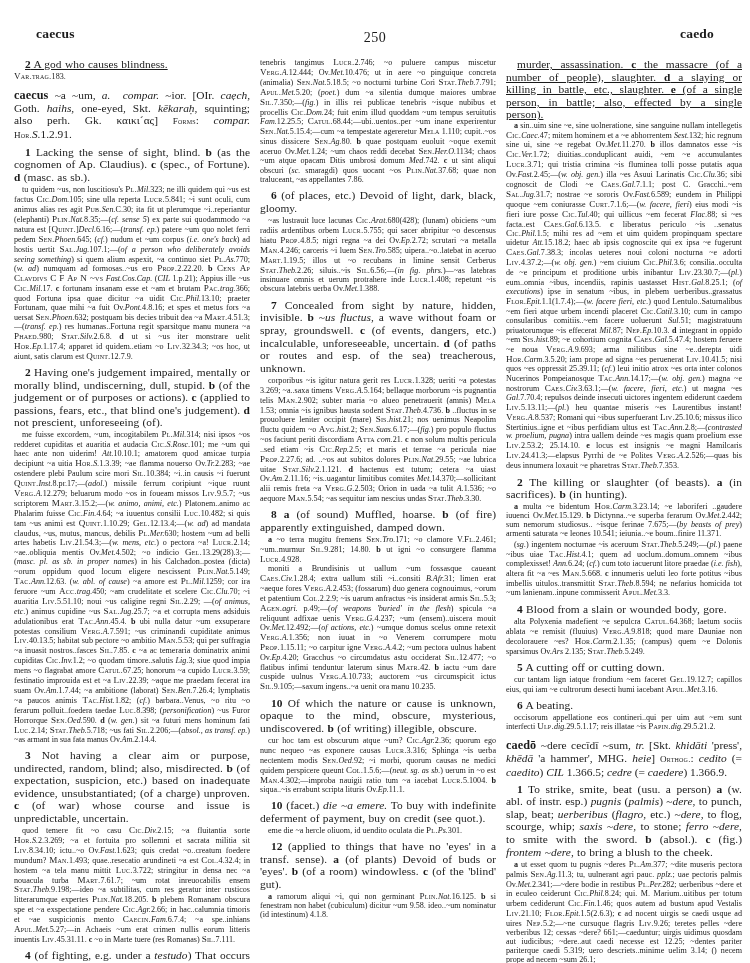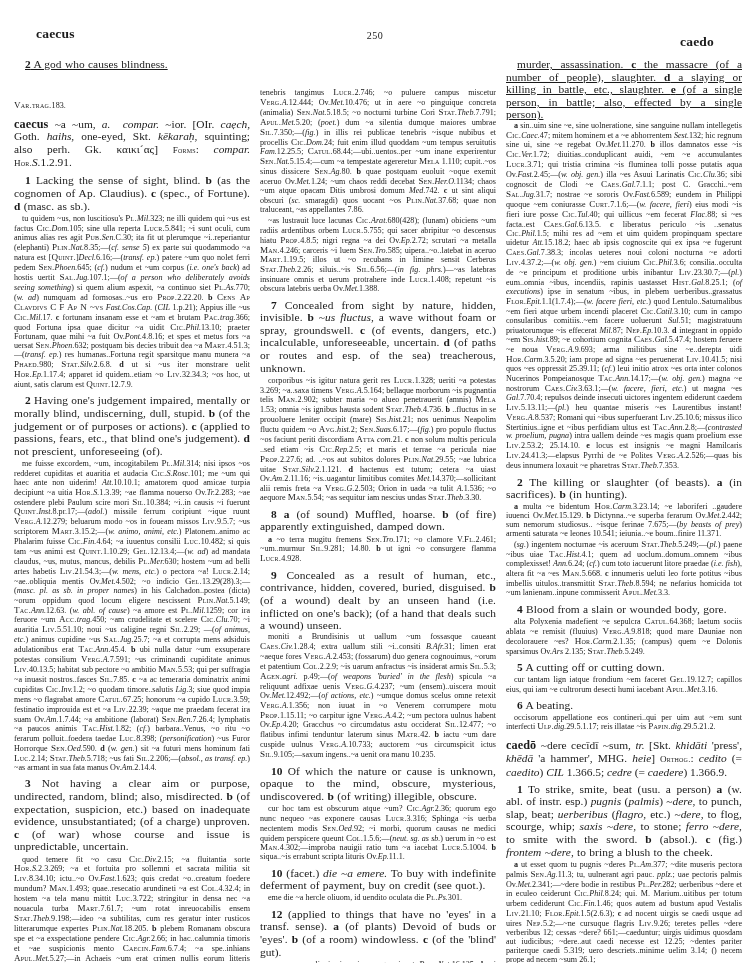--- a/index.html
+++ b/index.html
@@ -7,22 +7,22 @@
     width:750px;height:963px;
     font-family:"Liberation Serif","DejaVu Serif",serif;
     color:#1a1a1a;
     -webkit-font-smoothing:none;
   }
   .page{position:relative;width:750px;height:952px;box-sizing:border-box;padding:26px 14px 0 14px;}
 
   
   .runhead{position:relative;height:22px;margin:0 22px 10px 22px;}
   .runhead .lemma-left{position:absolute;left:0;top:0;font-weight:bold;font-size:13.5px;letter-spacing:.2px;}
-  .runhead .folio{position:absolute;left:0;right:0;text-align:center;font-size:10px;top:4px;letter-spacing:.5px;}
-  .runhead .lemma-right{position:absolute;right:0;top:8px;font-weight:bold;font-size:13.5px;letter-spacing:.2px;}
+  .runhead .folio{position:absolute;left:0;right:0;text-align:center;font-size:14px;top:4px;letter-spacing:.5px;}
+  .runhead .lemma-right{position:absolute;right:0;top:0;font-weight:bold;font-size:13.5px;letter-spacing:.2px;}
 
   
   .cols{display:flex;gap:10px;align-items:flex-start;}
   .col{width:236px;flex:0 0 236px;}
 
   
   .sense{
     font-size:11.4px;line-height:12.6px;text-align:justify;
     text-indent:11px;margin:4.5px 0 1.5px 0;letter-spacing:.05px;
     word-spacing:.4px;
@@ -35,21 +35,21 @@
   .cit.cont{text-indent:0;}
   .headword{
     font-size:11.4px;line-height:12.6px;text-align:justify;
     text-indent:0;margin:7px 0 1px 0;
   }
   b{font-weight:bold;}
   i{font-style:italic;}
   .hw{font-weight:bold;font-size:12.2px;letter-spacing:.1px;}
   .sc{font-variant:small-caps;font-size:9.1px;letter-spacing:.2px;}
   .gk{}
-  .flush{text-indent:0;margin-top:30px;}
+  .flush{text-indent:0;}
 </style>
 </head>
 <body>
 
 <div class="page">
 
   <div class="runhead">
     <div class="lemma-left">caecus</div>
     <div class="folio">250</div>
     <div class="lemma-right">caedo</div>
@@ -63,26 +63,26 @@
         <div class="sense"><b>1</b> Lacking the sense of sight, blind. <b>b</b> (as the cognomen of Ap. Claudius). <b>c</b> (spec., of Fortune). <b>d</b> (masc. as sb.).</div>
         <div class="cit">tu quidem ~us, non luscitiosu's <span class="sc">Pl.</span><i>Mil.</i>323; ne illi quidem qui ~us est factus <span class="sc">Cic.</span><i>Dom.</i>105; sine ulla reperta <span class="sc">Lucr.</span>5.841; ~i sunt oculi, cum animus alias res agit <span class="sc">Pub.</span><i>Sen.</i>C.30; ita fit ut plerumque ~i..reperiantur (elephanti) <span class="sc">Plin.</span><i>Nat.</i>8.35;—(<i>cf. sense 5</i>) ex parte sui quodammodo ~a natura est [<span class="sc">Quint.</span>]<i>Decl.</i>6.16;—(<i>transf. ep.</i>) patere ~um quo nolet ferri pedem <span class="sc">Sen.</span><i>Phoen.</i>645; (<i>cf.</i>) nudum et ~um corpus (<i>i.e. one's back</i>) ad hostis uertit <span class="sc">Sal.</span><i>Jug.</i>107.1;—(<i>of a person who deliberately avoids seeing something</i>) si quem alium aspexit, ~a continuo siet <span class="sc">Pl.</span><i>As.</i>770; (<i>w. ad</i>) numquam ad formosas..~us ero <span class="sc">Prop.</span>2.22.20. <b>b</b> <span class="sc">Cens Ap Clavdivs C F Ap N ~vs</span> <i>Fast.Cos.Cap.</i> (<i>CIL</i> 1.p.21); Appius ille ~us <span class="sc">Cic.</span><i>Mil.</i>17. <b>c</b> fortunam insanam esse et ~am et brutam <span class="sc">Pac.</span><i>trag.</i>366; quod Fortuna ipsa quae dicitur ~a uidit <span class="sc">Cic.</span><i>Phil.</i>13.10; praeter Fortunam, quae mihi ~a fuit Ov.<i>Pont.</i>4.8.16; et spes et metus fors ~a uersat <span class="sc">Sen.</span><i>Phoen.</i>632; postquam bis decies tribuit dea ~a <span class="sc">Mart.</span>4.51.3;—(<i>transf. ep.</i>) res humanas..Fortuna regit sparsitque manu munera ~a <span class="sc">Phaed.</span>980; <span class="sc">Stat.</span><i>Silv.</i>2.6.8. <b>d</b> ut si ~us iter monstrare uelit <span class="sc">Hor.</span><i>Ep.</i>1.17.4; apparet id quidem..etiam ~o <span class="sc">Liv.</span>32.34.3; ~os hoc, ut aiunt, satis clarum est <span class="sc">Quint.</span>12.7.9.</div>
         <div class="sense"><b>2</b> Having one's judgement impaired, mentally or morally blind, undiscerning, dull, stupid. <b>b</b> (of the judgement or of purposes or actions). <b>c</b> (applied to passions, fears, etc., that blind one's judgement). <b>d</b> not prescient, unforeseeing (of).</div>
         <div class="cit">me fuisse excordem, ~um, incogitabilem <span class="sc">Pl.</span><i>Mil.</i>314; nisi ipsos ~os redderet cupiditas et auaritia et audacia <span class="sc">Cic.</span><i>S.Rosc.</i>101; me ~um qui haec ante non uiderim! <i>Att.</i>10.10.1; amatorem quod amicae turpia decipiunt ~a uitia <span class="sc">Hor.</span><i>S.</i>1.3.39; ~ae flamma nouerso Ov.<i>Tr.</i>2.283; ~ae ostendere plebi Paulum scire mori <span class="sc">Sil.</span>10.384; ~i..in causis ~i fuerunt <span class="sc">Quint.</span><i>Inst.</i>8.pr.17;—(<i>adol.</i>) missile ferrum coripiunt ~ique ruunt <span class="sc">Verg.</span><i>A.</i>12.279; beluarum modo ~os in foueam missos <span class="sc">Liv.</span>9.5.7; ~us scriptorem <span class="sc">Mart.</span>3.15.2;—(<i>w. animo, animi, etc.</i>) Platonem..animo ac Phalarim fuisse <span class="sc">Cic.</span><i>Fin.</i>4.64; ~a iuuentus consilii <span class="sc">Luc.</span>10.482; si quis tam ~us animi est <span class="sc">Quint.</span>1.10.29; <span class="sc">Gel.</span>12.13.4;—(<i>w. ad</i>) ad mandata claudus, ~us, mutus, mancus, debilis <span class="sc">Pl.</span><i>Mer.</i>630; hostem ~um ad belli artes habetis <span class="sc">Liv.</span>21.54.3;—(<i>w. mens, etc.</i>) o pectora ~a! <span class="sc">Lucr.</span>2.14; ~ae..obliquia mentis Ov.<i>Met.</i>4.502; ~o indicio <span class="sc">Gel.</span>13.29(28).3;—(<i>masc. pl. as sb. in proper names</i>) in his Calchadon..postea (dicta) ~orum oppidum quod locum eligere nescissent <span class="sc">Plin.</span><i>Nat.</i>5.149; <span class="sc">Tac.</span><i>Ann.</i>12.63. (<i>w. abl. of cause</i>) ~a amore est <span class="sc">Pl.</span><i>Mil.</i>1259; cor ira feruore ~um <span class="sc">Acc.</span><i>trag.</i>450; ~am crudelitate et scelere <span class="sc">Cic.</span><i>Clu.</i>70; ~i auaritia <span class="sc">Liv.</span>5.51.10; noui ~us caligine regni <span class="sc">Sil.</span>2.29; —(<i>of animus, etc.</i>) animus cupidine ~us <span class="sc">Sal.</span><i>Jug.</i>25.7; ~a et corrupta mens adsiduis adulationibus erat <span class="sc">Tac.</span><i>Ann.</i>45.4. <b>b</b> ubi nulla datur ~um exsuperare potestas consilium <span class="sc">Verg.</span><i>A.</i>7.591; ~us criminandi cupiditate animus <span class="sc">Liv.</span>40.13.5; habitat sub pectore ~o ambitio <span class="sc">Man.</span>5.53; qui per suffragia ~a inuasit nostros..fasces <span class="sc">Sil.</span>7.85. <b>c</b> ~a ac temeraria dominatrix animi cupiditas <span class="sc">Cic.</span><i>Inv.</i>1.2; ~o quodam timore..salutis <i>Lig.</i>3; siue quod impia mens ~o flagrabat amore <span class="sc">Catul.</span>67.25; honorum ~a cupido <span class="sc">Lucr.</span>3.59; festinatio improuida est et ~a <span class="sc">Liv.</span>22.39; ~aque me praedam fecerat ira suam Ov.<i>Am.</i>1.7.44; ~a ambitione (laborat) <span class="sc">Sen.</span><i>Ben.</i>7.26.4; lymphatis ~a paucos animis <span class="sc">Tac.</span><i>Hist.</i>1.82; (<i>cf.</i>) barbara..Venus, ~o ritu ~o ferarum polluit..foedera taedae <span class="sc">Luc.</span>8.398; (<i>personification</i>) ~us Furor Horrorque <span class="sc">Sen.</span><i>Oed.</i>590. <b>d</b> (<i>w. gen.</i>) sit ~a futuri mens hominum fati <span class="sc">Luc.</span>2.14; <span class="sc">Stat.</span><i>Theb.</i>5.718; ~us fati <span class="sc">Sil.</span>2.206;—(<i>absol., as transf. ep.</i>) ~as armant in sua fata manus Ov.<i>Am.</i>2.14.4.</div>
         <div class="sense"><b>3</b> Not having a clear aim or purpose, undirected, random, blind; also, misdirected. <b>b</b> (of expectation, suspicion, etc.) based on inadequate evidence, unsubstantiated; (of a charge) unproven. <b>c</b> (of war) whose course and issue is unpredictable, uncertain.</div>
         <div class="cit">quod temere fit ~o casu <span class="sc">Cic.</span><i>Div.</i>2.15; ~a fluitantia sorte <span class="sc">Hor.</span><i>S.</i>2.3.269; ~a et fortuita pro sollemni et sacrata militia sit <span class="sc">Liv.</span>8.34.10; ictu..~o Ov.<i>Fast.</i>1.623; quis credat ~o..creatum foedere mundum? <span class="sc">Man.</span>1.493; quae..resecatio arundineti ~a est <span class="sc">Col.</span>4.32.4; in hostem ~a tela manu mittit <span class="sc">Luc.</span>3.722; stringitur in densa nec ~a nouacula turba <span class="sc">Mart.</span>7.61.7; ~um rotat inreuocabilis ensem <span class="sc">Stat.</span><i>Theb.</i>9.198;—ideo ~a subtilitas, cum res geratur inter rusticos litterarumque expertes <span class="sc">Plin.</span><i>Nat.</i>18.205. <b>b</b> plebem Romanam obscura spe et ~a exspectatione pendere <span class="sc">Cic.</span><i>Agr.</i>2.66; in hac..calumnia timoris et ~ae suspicionis mento <span class="sc">Caecin.</span><i>Fam.</i>6.7.4; ~a spe..inhians <span class="sc">Apul.</span><i>Met.</i>5.27;—in Achaeis ~um erat crimen nullis eorum litteris inuentis <span class="sc">Liv.</span>45.31.11. <b>c</b> ~o in Marte tuere (res Romanas) <span class="sc">Sil.</span>7.111.</div>
         <div class="sense"><b>4</b> (of fighting, e.g. under a <i>testudo</i>) That occurs in the dark; (also, applied to a <i>testudo</i> itself).</div>
       </div>
     <div class="col" id="col2">
         <div class="cit cont first flush">tenebris tangimus <span class="sc">Lucr.</span>2.746; ~o puluere campus miscetur <span class="sc">Verg.</span><i>A.</i>12.444; Ov.<i>Met.</i>10.476; ut in aere ~o pinguique concreta (animalia) <span class="sc">Sen.</span><i>Nat.</i>5.18.5; ~o nocturni turbine Cori <span class="sc">Stat.</span><i>Theb.</i>7.791; <span class="sc">Apul.</span><i>Met.</i>5.20; (<i>poet.</i>) dum ~a silentia dumque maiores umbrae <span class="sc">Sil.</span>7.350;—(<i>fig.</i>) in illis rei publicae tenebris ~isque nubibus et procellis <span class="sc">Cic.</span><i>Dom.</i>24; fuit enim illud quoddam ~um tempus seruitutis <i>Fam.</i>12.25.5; <span class="sc">Catul.</span>68.44;—ubi..uentos..per ~um inane experirentur <span class="sc">Sen.</span><i>Nat.</i>5.15.4;—cum ~a tempestate agereretur <span class="sc">Mela</span> 1.110; cupit..~os sinus dissicere <span class="sc">Sen.</span><i>Ag.</i>80. <b>b</b> quae postquam euoluit ~oque exemit aceruo Ov.<i>Met.</i>1.24; ~um chaos reddi decebat <span class="sc">Sen.</span><i>Her.O.</i>1134; chaos ~um atque opacam Ditis umbrosi domum <i>Med.</i>742. <b>c</b> ut sint aliqui obscuri (<i>sc.</i> smaragdi) quos uocant ~os <span class="sc">Plin.</span><i>Nat.</i>37.68; quae non traluceant, ~as appellantes 7.86.</div>
+        <div class="sense"><b>6</b> (of places, etc.) Devoid of light, dark, black, gloomy.</div>
         <div class="cit">~as lustrauit luce lacunas <span class="sc">Cic.</span><i>Arat.</i>680(428); (lunam) obiciens ~um radiis ardentibus orbem <span class="sc">Lucr.</span>5.755; qui sacer abripitur ~o descensus hiatu <span class="sc">Prop.</span>4.8.5; nigri regna ~a dei Ov.<i>Ep.</i>2.72; scrutari ~a metalla <span class="sc">Man.</span>4.246; carceris ~i luem <span class="sc">Sen.</span><i>Tro.</i>585; uipera..~o..latebat in aceruo <span class="sc">Mart.</span>1.19.5; illos ut ~o recubans in limine sensit Cerberus <span class="sc">Stat.</span><i>Theb.</i>2.26; siluis..~is <span class="sc">Sil.</span>6.56;—(<i>in fig. phrs.</i>)—~as latebras insinuare omnis et uerum protrahere inde <span class="sc">Lucr.</span>1.408; repetunt ~is obscura latebris uerba Ov.<i>Met.</i>1.388.</div>
         <div class="sense"><b>7</b> Concealed from sight by nature, hidden, invisible. <b>b</b> ~<i>us fluctus</i>, a wave without foam or spray, groundswell. <b>c</b> (of events, dangers, etc.) incalculable, unforeseeable, uncertain. <b>d</b> (of paths or routes and esp. of the sea) treacherous, unknown.</div>
         <div class="cit">corporibus ~is igitur natura gerit res <span class="sc">Lucr.</span>1.328; ueriti ~a potestas 3.269; ~a..saxa timens <span class="sc">Verg.</span><i>A.</i>5.164; bellaque morborum ~is pugnantia telis <span class="sc">Man.</span>2.902; subter maria ~o alueo penetrauerit (amnis) <span class="sc">Mela</span> 1.53; omnia ~is ignibus hausta sodent <span class="sc">Stat.</span><i>Theb.</i>4.736. <b>b</b> ..fluctus in se prouoluere leniter occipit (mare) <span class="sc">Sis.</span><i>hist.</i>21; nos uenimus Neapolim fluctu quidem ~o <span class="sc">Avg.</span><i>hist.</i>2; <span class="sc">Sen.</span><i>Suas.</i>6.17;—(<i>fig.</i>) pro populo fluctus ~os faciunt periti discordiam <span class="sc">Atta</span> <i>com.</i>21. <b>c</b> non solum multis pericula ..sed etiam ~is <span class="sc">Cic.</span><i>Rep.</i>2.5; et maris et terrae ~a pericula niae <span class="sc">Prop.</span>2.27.6; ad. ..~os aut subitos dolores <span class="sc">Plin.</span><i>Nat.</i>29.55; ~ae lubrica uitae <span class="sc">Stat.</span><i>Silv.</i>2.1.121. <b>d</b> hactenus est tutum; cetera ~a uiast Ov.<i>Am.</i>2.11.16; ~is..uagantur limitibus comites <i>Met.</i>14.370;—sollicitant alii remis freta ~a <span class="sc">Verg.</span><i>G.</i>2.503; Orion in uada ~a tulit <i>A.</i>1.536; ~o aequore <span class="sc">Man.</span>5.54; ~as sequitur iam nescius undas <span class="sc">Stat.</span><i>Theb.</i>3.30.</div>
         <div class="sense"><b>8 a</b> (of sound) Muffled, hoarse. <b>b</b> (of fire) apparently extinguished, damped down.</div>
         <div class="cit"><b>a</b> ~o terra mugitu fremens <span class="sc">Sen.</span><i>Tro.</i>171; ~o clamore V.<span class="sc">Fl.</span>2.461; ~um..murmur <span class="sc">Sil.</span>9.281; 14.80. <b>b</b> ut igni ~o consurgere flamma <span class="sc">Lucr.</span>4.928.</div>
-        <div class="sense"><b>9</b> Concealed as a result of human, etc., contrivance, hidden, covered, buried, disguised. <b>b</b> (of a wound) dealt by an unseen hand (i.e. inflicted on one's back); (of a hand that deals such a wound) unseen.</div>
         <div class="cit">moniti a Brundisinis ut uallum ~um fossasque caueant <span class="sc">Caes.</span><i>Civ.</i>1.28.4; extra uallum stili ~i..consiti <i>B.Afr.</i>31; limen erat ~aeque fores <span class="sc">Verg.</span><i>A.</i>2.453; (fossarum) duo genera cognouimus, ~orum et patentium <span class="sc">Col.</span>2.2.9; ~is uarum anfractus ~is insiderat armis <span class="sc">Sil.</span>5.3; <span class="sc">Agen.</span><i>agri.</i> p.49;—(<i>of weapons 'buried' in the flesh</i>) spicula ~a reliquunt adfixae uenis <span class="sc">Verg.</span><i>G.</i>4.237; ~um (ensem)..uiscera mouit Ov.<i>Met.</i>12.492;—(<i>of actions, etc.</i>) ~umque domus scelus omne retexit <span class="sc">Verg.</span><i>A.</i>1.356; non iuuat in ~o Venerem corrumpere motu <span class="sc">Prop.</span>1.15.11; ~o carpitur igne <span class="sc">Verg.</span><i>A.</i>4.2; ~um pectora uulnus habent Ov.<i>Ep.</i>4.20; Gracchus ~o circumdatus astu occiderat <span class="sc">Sil.</span>12.477; ~o flatibus infimi tenduntur laterum sinus <span class="sc">Matr.</span>42. <b>b</b> iactu ~um dare cuspide uulnus <span class="sc">Verg.</span><i>A.</i>10.733; auctorem ~us circumspicit ictus <span class="sc">Sil.</span>9.105;—saxum ingens..~a uenit ora manu 10.235.</div>
         <div class="sense"><b>10</b> Of which the nature or cause is unknown, opaque to the mind, obscure, mysterious, undiscovered. <b>b</b> (of writing) illegible, obscure.</div>
         <div class="cit">cur hoc tam est obscurum atque ~um? <span class="sc">Cic.</span><i>Agr.</i>2.36; quorum ego nunc nequeo ~as exponere causas <span class="sc">Lucr.</span>3.316; Sphinga ~is uerba nectentem modis <span class="sc">Sen.</span><i>Oed.</i>92; ~i morbi, quorum causas ne medici quidem perspicere queunt <span class="sc">Col.</span>1.5.6;—(<i>neut. sg. as sb.</i>) uerum in ~o est <span class="sc">Man.</span>4.302;—improba nauigii ratio tum ~a iacebat <span class="sc">Lucr.</span>5.1004. <b>b</b> siqua..~is errabunt scripta lituris Ov.<i>Ep.</i>11.1.</div>
         <div class="sense"><b>10</b> (facet.) <i>die ~a emere.</i> To buy with indefinite deferment of payment, buy on credit (see quot.).</div>
         <div class="cit">eme die ~a hercle oliuom, id uendito oculata die <span class="sc">Pl.</span><i>Ps.</i>301.</div>
         <div class="sense"><b>12</b> (applied to things that have no 'eyes' in a transf. sense). <b>a</b> (of plants) Devoid of buds or 'eyes'. <b>b</b> (of a room) windowless. <b>c</b> (of the 'blind' gut).</div>
         <div class="cit"><b>a</b> ramorum aliqui ~i, qui non germinant <span class="sc">Plin.</span><i>Nat.</i>16.125. <b>b</b> si fenestram non habet (cubiculum) dicitur ~um 9.58.  ideo..~um nominatur (id intestinum) 4.1.8.</div>
       </div>
     <div class="col" id="col3">
         <div class="sense first">murder, assassination. <b>c</b> the massacre (of a number of people), slaughter. <b>d</b> a slaying or killing in battle, etc., slaughter. <b>e</b> (of a single person, in battle; also, effected by a single person).</div>

